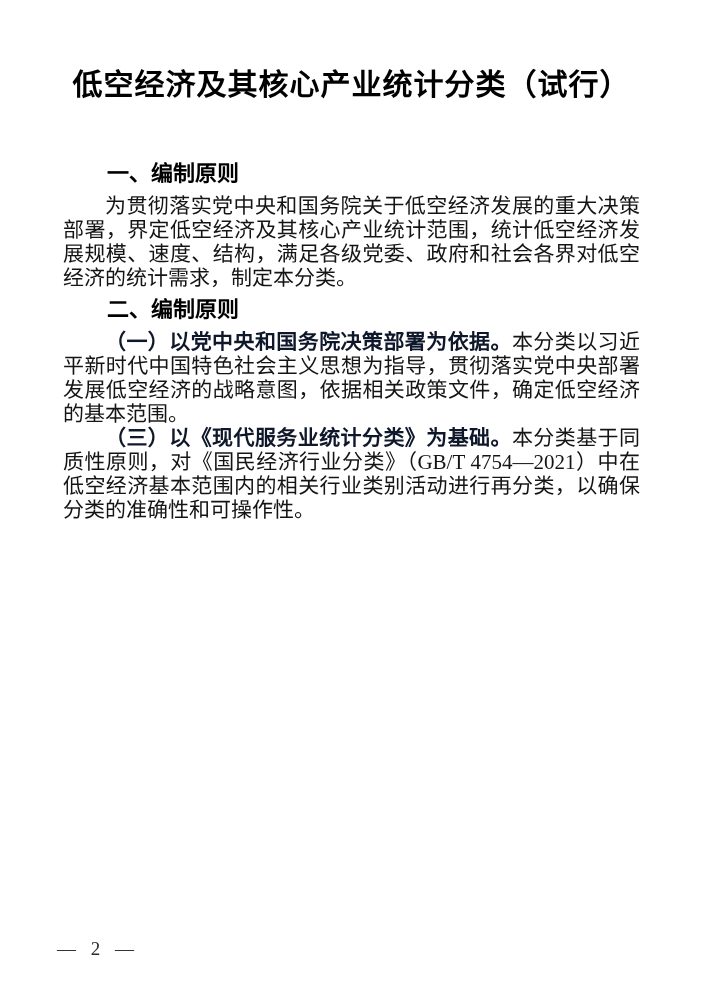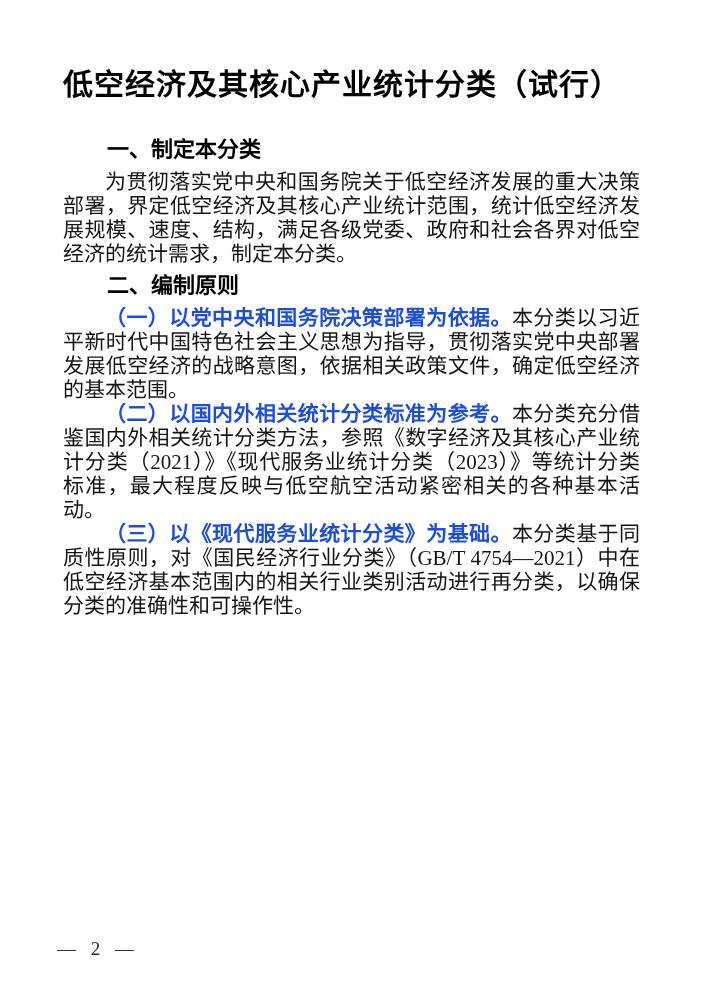--- a/index.html
+++ b/index.html
@@ -12,25 +12,25 @@
     width: 702px;
     height: 987px;
     background: #ffffff;
     color: #111111;
     font-family: "Liberation Serif", "DejaVu Serif", serif;
     box-sizing: border-box;
     padding: 64px 62px 0 63px;
     overflow: hidden;
   }
   .doc-title {
-    margin: 0 0 24px 0;
+    margin: 0 0 48px 0;
     font-size: 30px;
     line-height: 42px;
     font-weight: bold;
-    text-align: left;
+    text-align: center;
     letter-spacing: 1px;
     color: #000000;
   }
   .section {
     margin: 0;
   }
   .section-heading {
     margin: 0;
     font-family: "Liberation Sans", "DejaVu Sans", sans-serif;
     font-size: 22px;
@@ -43,50 +43,49 @@
     margin: 0;
     font-size: 21px;
     line-height: 24px;
     text-indent: 2em;
     text-align: justify;
     text-justify: inter-ideograph;
     color: #141414;
   }
   .para-lead {
     font-weight: bold;
-    color: #1d4ed8;
+    color: #0f172a;
   }
   .page-footer {
     position: absolute;
     left: 57px;
     top: 938px;
     font-size: 19px;
     line-height: 22px;
     color: #2a2a2a;
     word-spacing: 8px;
     letter-spacing: 1px;
   }
 </style>
 </head>
 <body>
 
 <div class="page">
 
   <h1 class="doc-title">低空经济及其核心产业统计分类（试行）</h1>
 
   <section class="section">
-    <h2 class="section-heading">一、制定本分类</h2>
+    <h2 class="section-heading">一、编制原则</h2>
     <p class="body-para"><span class="para-lead"></span><span>为贯彻落实党中央和国务院关于低空经济发展的重大决策部署，界定低空经济及其核心产业统计范围，统计低空经济发展规模、速度、结构，满足各级党委、政府和社会各界对低空经济的统计需求，制定本分类。</span></p>
   </section>
 
   <section class="section">
     <h2 class="section-heading">二、编制原则</h2>
 
     <p class="body-para"><span class="para-lead">（一）以党中央和国务院决策部署为依据。</span><span>本分类以习近平新时代中国特色社会主义思想为指导，贯彻落实党中央部署发展低空经济的战略意图，依据相关政策文件，确定低空经济的基本范围。</span></p>
 
-    <p class="body-para"><span class="para-lead">（二）以国内外相关统计分类标准为参考。</span><span>本分类充分借鉴国内外相关统计分类方法，参照《数字经济及其核心产业统计分类（2021）》《现代服务业统计分类（2023）》等统计分类标准，最大程度反映与低空航空活动紧密相关的各种基本活动。</span></p>
 
     <p class="body-para"><span class="para-lead">（三）以《现代服务业统计分类》为基础。</span><span>本分类基于同质性原则，对《国民经济行业分类》（GB/T 4754—2021）中在低空经济基本范围内的相关行业类别活动进行再分类，以确保分类的准确性和可操作性。</span></p>
   </section>
 
   <div class="page-footer">— 2 —</div>
 
 </div>
 
 </body></html>

